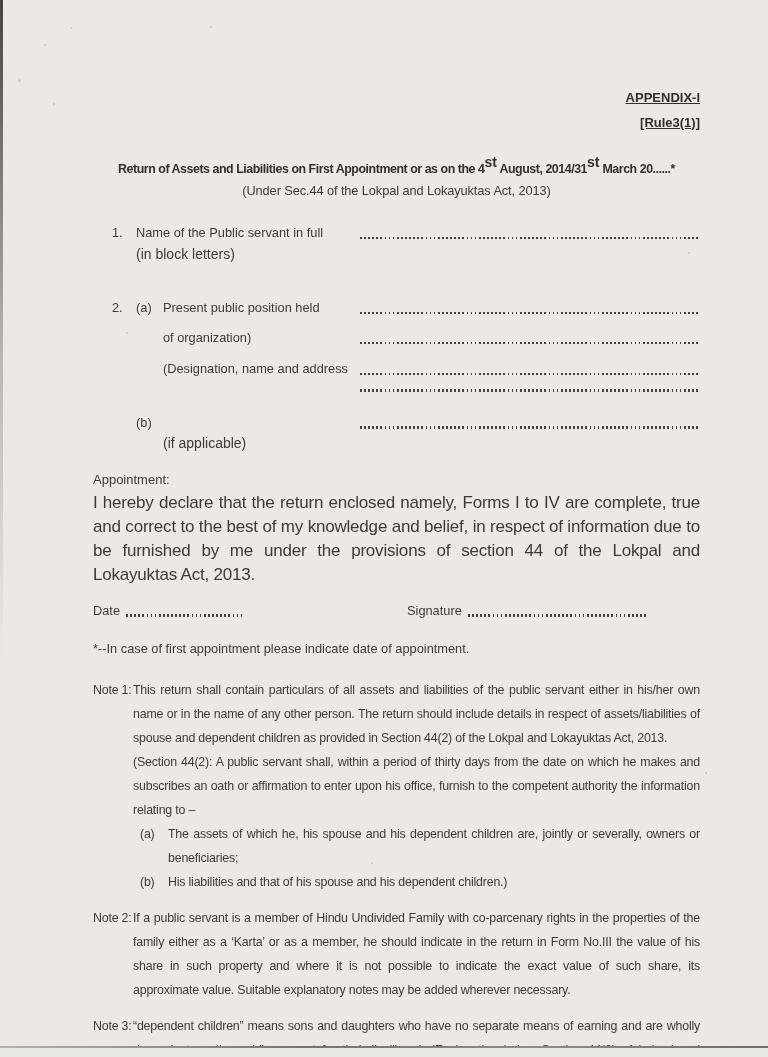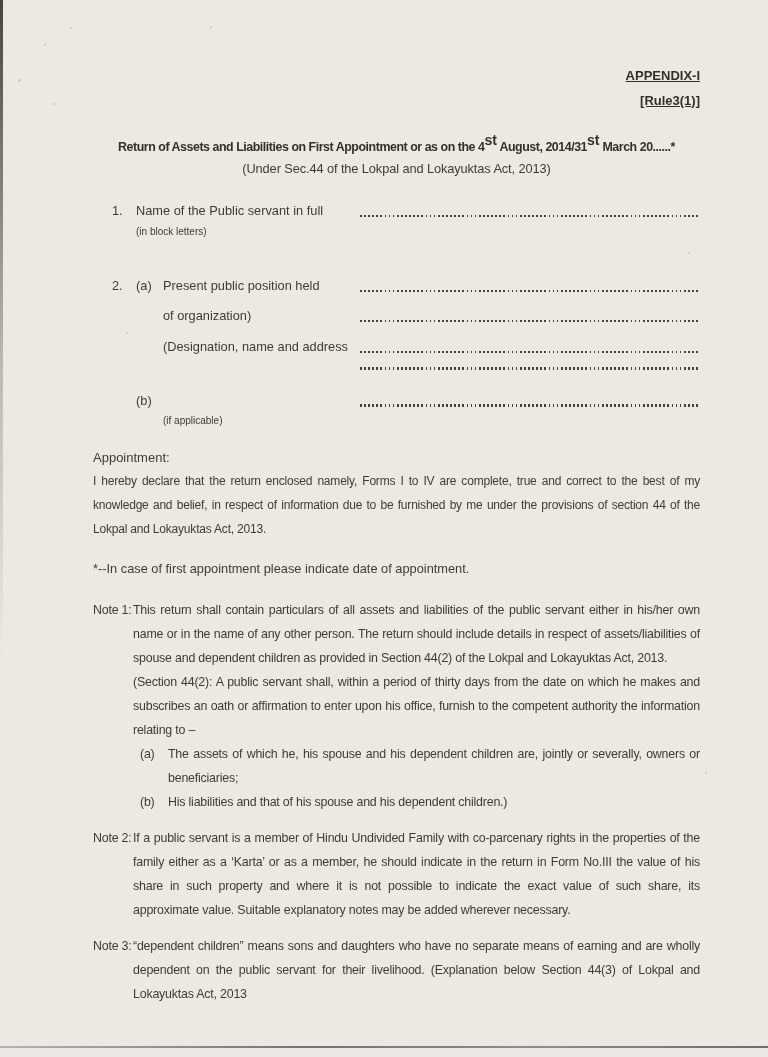--- a/index.html
+++ b/index.html
@@ -5,48 +5,48 @@
   html,body{margin:0;padding:0;background:#d9d7d3;}
   .page{
     position:relative;width:768px;height:1057px;margin:0 auto;
     background:#ece9e4;overflow:hidden;
     font-family:"Liberation Sans","DejaVu Sans",sans-serif;
     color:#3f3b34;
   }
   .content{position:absolute;left:93px;top:0;width:607px;}
 
   
-  .hdr{padding-top:63px;text-align:right;font-weight:bold;font-size:13px;
+  .hdr{padding-top:85px;text-align:right;font-weight:bold;font-size:13px;
        line-height:25px;color:#33302a;}
   .hdr div{text-decoration:underline;}
 
   
   .title{margin-top:20px;text-align:center;font-weight:bold;font-size:12.4px;
          letter-spacing:-0.45px;white-space:nowrap;color:#33302a;}
   .title sup{font-size:14px;letter-spacing:0;position:relative;top:-1px;}
   .subtitle{margin-top:7px;text-align:center;font-size:12.8px;letter-spacing:-0.1px;}
 
   
   .questions{margin-top:25px;font-size:12.8px;}
   .q-row{display:flex;line-height:20px;}
   .q-left{display:flex;width:267px;flex-shrink:0;}
   .q-num{width:24px;margin-left:19px;flex-shrink:0;}
   .q-letter{width:27px;flex-shrink:0;}
   .q-label{flex:1;}
-  .subnote{font-size:10px;}
+  .subnote{font-size:14px;}
   .leader{flex:1;align-self:flex-end;height:2.6px;margin-bottom:4px;
     background-image:repeating-linear-gradient(to right,
       #46423b 0,#46423b 1.7px,transparent 1.7px,transparent 4.1px);}
   .leader.fixed{flex:none;}
   .mt34{margin-top:34px}.mt17{margin-top:17px}.mt11{margin-top:11px}
   .mt10{margin-top:10px}.mt1{margin-top:1px}
 
   
   .decl-h{margin-top:19px;font-size:13px;}
-  .decl-b{margin-top:4px;font-size:12px;letter-spacing:-0.2px;
+  .decl-b{margin-top:4px;font-size:17px;letter-spacing:-0.2px;
           line-height:24px;text-align:justify;}
 
   
   .sig-row{margin-top:14px;display:flex;font-size:12.8px;line-height:20px;}
   .date-group{display:flex;width:170px;flex-shrink:0;}
   .date-group .lbl{margin-right:6px;}
   .date-group .leader{width:118px;}
   .sig-group{display:flex;margin-left:auto;width:293px;padding-right:53px;
              box-sizing:border-box;}
   .sig-group .lbl{margin-right:6px;}
@@ -150,20 +150,30 @@
           <span class="q-num"></span>
           <span class="q-letter"></span>
           <span class="q-label subnote">(if applicable)</span>
         </div>
       </div>
     </div>
 
     <div class="decl-h">Appointment:</div>
     <div class="decl-b">I hereby declare that the return enclosed namely, Forms I to IV are complete, true and correct to the best of my knowledge and belief, in respect of information due to be furnished by me under the provisions of section 44 of the Lokpal and Lokayuktas Act, 2013.</div>
 
+    <div class="sig-row">
+      <div class="date-group">
+        <span class="lbl">Date</span>
+        <div class="leader fixed"></div>
+      </div>
+      <div class="sig-group">
+        <span class="lbl">Signature</span>
+        <div class="leader"></div>
+      </div>
+    </div>
 
     <div class="footnote">*--In case of first appointment please indicate date of appointment.</div>
 
     <div class="notes">
 
       <div class="note">
         <div class="note-label">Note 1:</div>
         <div class="note-body">
           <p>This return shall contain particulars of all assets and liabilities of the public servant either in his/her own name or in the name of any other person.  The return should include details in respect of assets/liabilities of spouse and dependent children as provided in Section 44(2) of the Lokpal and Lokayuktas Act, 2013.</p>
           <p>(Section 44(2): A public servant shall, within a period of thirty days from the date on which he makes and subscribes an oath or affirmation to enter upon his office, furnish to the competent authority the information relating to –</p>

